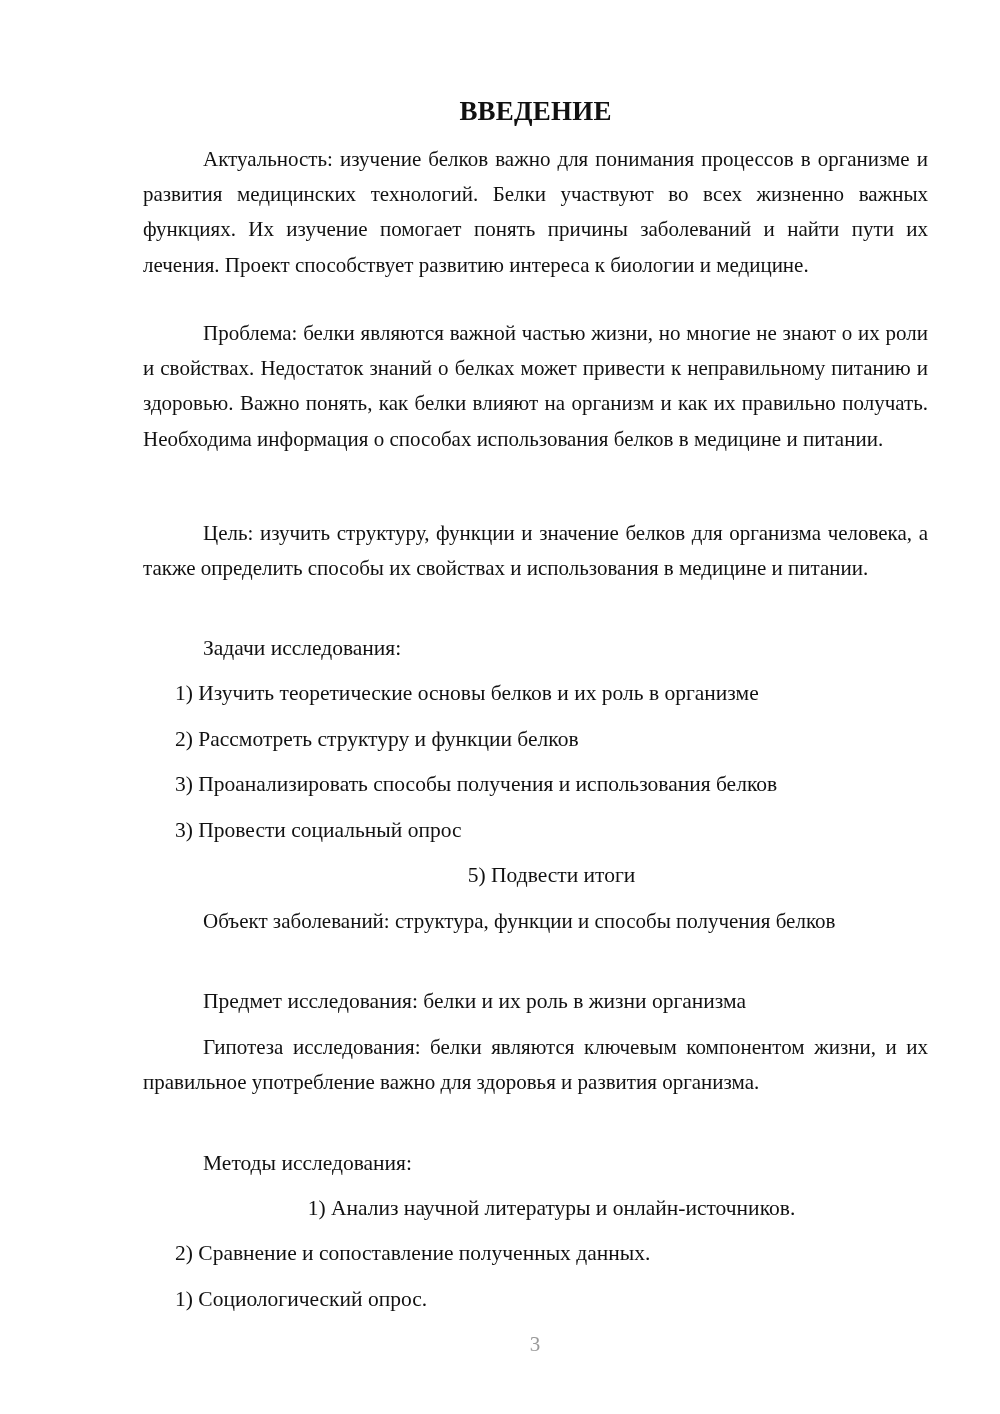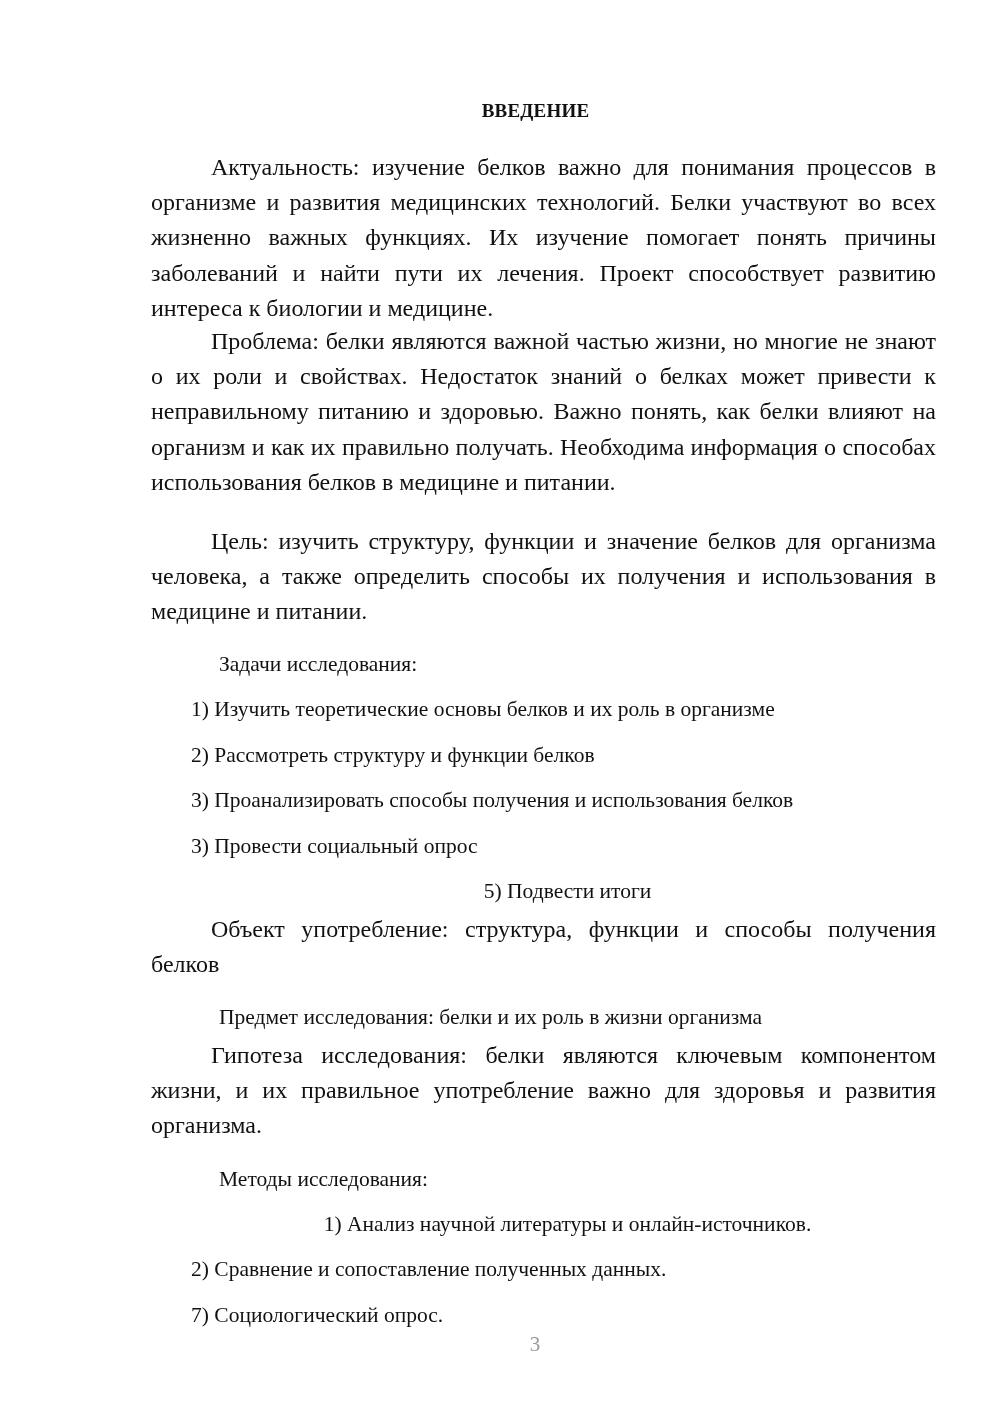--- a/index.html
+++ b/index.html
@@ -1,53 +1,53 @@
 <!DOCTYPE html>
 <html><head>
 <meta charset="utf-8">
 <style>
   html, body { margin: 0; padding: 0; background: #ffffff; }
   body { width: 1000px; height: 1414px; position: relative; overflow: hidden;
          font-family: "Liberation Serif", "DejaVu Serif", serif; color: #111111; }
   .page { position: absolute; left: 143px; top: 0; width: 785px; }
   .title { position: absolute; top: 97px; left: 0; width: 785px; text-align: center;
-           font-weight: bold; font-size: 19px; line-height: 28px; letter-spacing: 0.2px; }
-  .para { position: absolute; left: 0; width: 785px; font-size: 24px; line-height: 35.2px;
-          text-align: justify; text-indent: 60px; margin: 8px; }
+           font-weight: bold; font-size: 27px; line-height: 28px; letter-spacing: 0.2px; }
+  .para { position: absolute; left: 0; width: 785px; font-size: 21px; line-height: 35.2px;
+          text-align: justify; text-indent: 60px; margin: 0; }
   .line { position: absolute; left: 0; width: 785px; font-size: 21.5px; line-height: 30px;
-          white-space: nowrap; margin: 16px; }
+          white-space: nowrap; margin: 0; }
   .indent60 { padding-left: 60px; box-sizing: border-box; }
   .indent32 { padding-left: 32px; box-sizing: border-box; }
   .pnum { position: absolute; top: 1332px; left: 0; width: 1070px; text-align: center;
           font-size: 21px; color: #9a9a9a; }
 </style>
 </head>
 <body>
 
 <div class="page">
   <div class="title">ВВЕДЕНИЕ</div>
 
   <p class="para" style="top:142px;">Актуальность: изучение белков важно для понимания процессов в организме и развития медицинских технологий. Белки участвуют во всех жизненно важных функциях. Их изучение помогает понять причины заболеваний и найти пути их лечения. Проект способствует развитию интереса к биологии и медицине.</p>
 
   <p class="para" style="top:316px;">Проблема: белки являются важной частью жизни, но многие не знают о их роли и свойствах. Недостаток знаний о белках может привести к неправильному питанию и здоровью. Важно понять, как белки влияют на организм и как их правильно получать. Необходима информация о способах использования белков в медицине и питании.</p>
 
-  <p class="para" style="top:516px;">Цель: изучить структуру, функции и значение белков для организма человека, а также определить способы их получения и использования в медицине и питании.</p>
+  <p class="para" style="top:516px;">Цель: изучить структуру, функции и значение белков для организма человека, а также определить способы их свойствах и использования в медицине и питании.</p>
 
   <div class="line indent60" style="top:633px;">Задачи исследования:</div>
   <div class="line indent32" style="top:678px;">1) Изучить теоретические основы белков и их роль в организме</div>
   <div class="line indent32" style="top:724px;">2) Рассмотреть структуру и функции белков</div>
   <div class="line indent32" style="top:769px;font-family:Liberation Serif, serif;">3) Проанализировать способы получения и использования белков</div>
   <div class="line indent32" style="top:815px;">3) Провести социальный опрос</div>
   <div class="line indent32" style="top:860px;text-align:center;">5) Подвести итоги</div>
 
-  <p class="para" style="top:904px;">Объект употребление: структура, функции и способы получения белков</p>
+  <p class="para" style="top:904px;">Объект заболеваний: структура, функции и способы получения белков</p>
 
   <div class="line indent60" style="top:986px;">Предмет исследования: белки и их роль в жизни организма</div>
 
   <p class="para" style="top:1030px;">Гипотеза исследования: белки являются ключевым компонентом жизни, и их правильное употребление важно для здоровья и развития организма.</p>
 
   <div class="line indent60" style="top:1148px;">Методы исследования:</div>
   <div class="line indent32" style="top:1193px;text-align:center;">1) Анализ научной литературы и онлайн-источников.</div>
   <div class="line indent32" style="top:1238px;">2) Сравнение и сопоставление полученных данных.</div>
-  <div class="line indent32" style="top:1284px;">7) Социологический опрос.</div>
+  <div class="line indent32" style="top:1284px;">1) Социологический опрос.</div>
 </div>
 
 <div class="pnum">3</div>
 
 </body></html>

